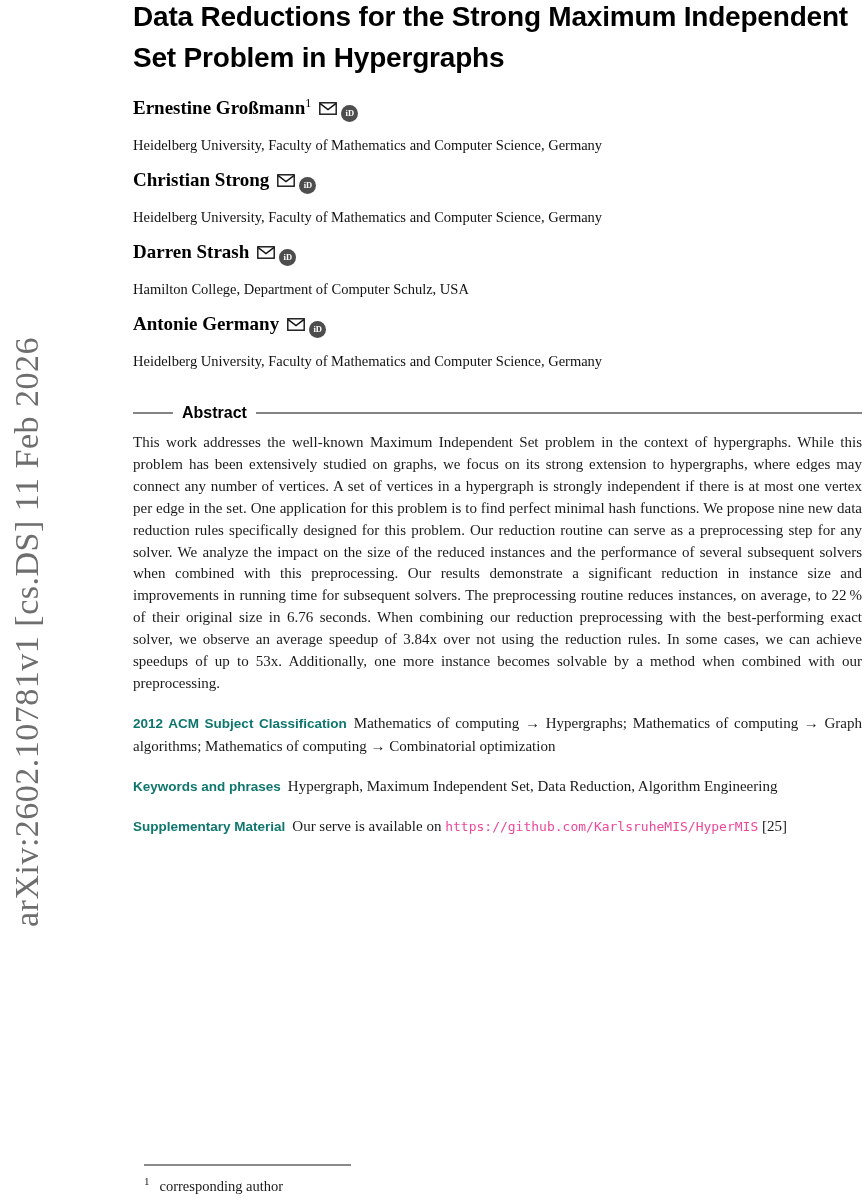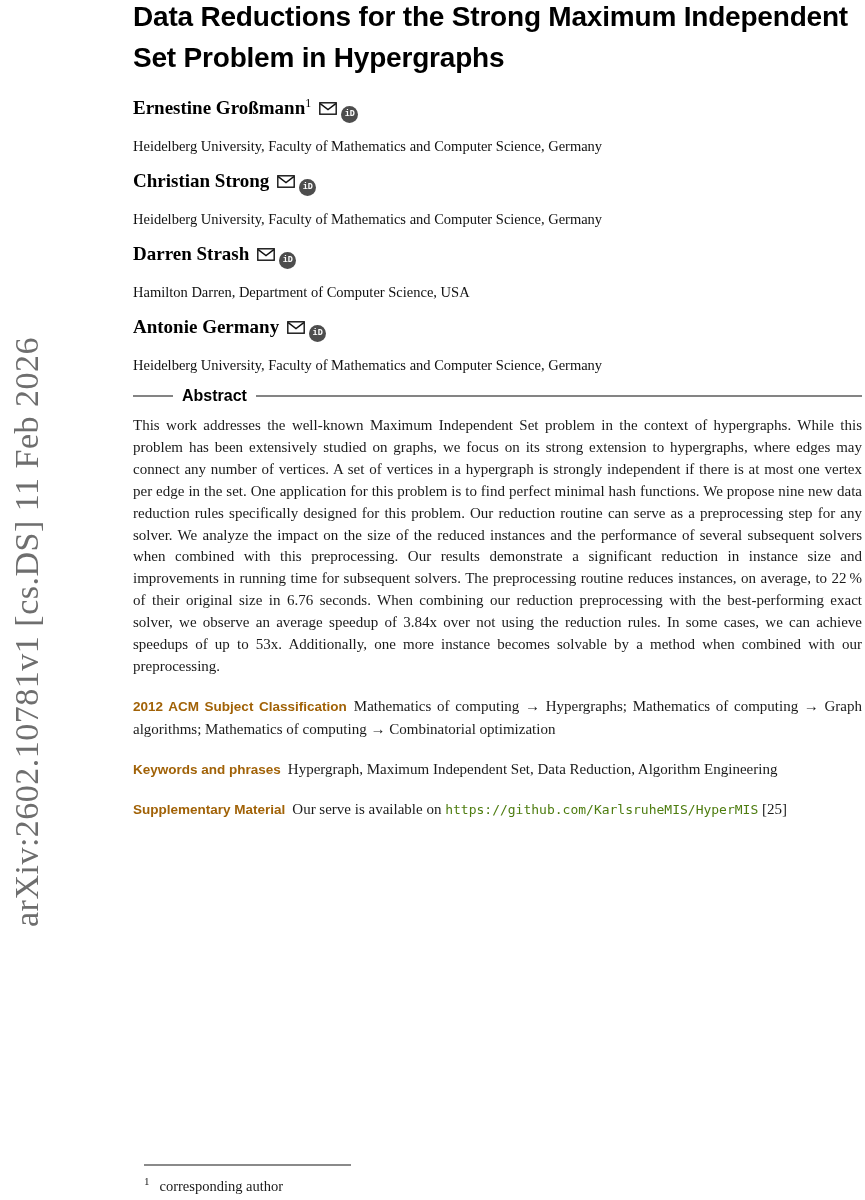--- a/index.html
+++ b/index.html
@@ -62,37 +62,37 @@
   }
   .orcid-icon {
     display: inline-flex;
     align-items: center;
     justify-content: center;
     width: 17px;
     height: 17px;
     border-radius: 50%;
     background: #4d4d4d;
     color: #ffffff;
-    font-family: Liberation Mono, monospace;
+    font-family: Liberation Serif, serif;
     font-weight: 700;
     font-size: 8.5px;
     margin-left: 4px;
     vertical-align: -2px;
   }
   .affiliation {
     font-size: 14.5px;
     line-height: 19px;
     margin-top: 14px;
     color: #111111;
   }
 
   .abstract-heading {
     display: flex;
     align-items: center;
-    margin-top: 12px;
+    margin-top: 33px;
     margin-bottom: 10px;
   }
   .rule {
     height: 2px;
     background: #848484;
   }
   .rule-short { width: 40px; margin-right: 9px; }
   .rule-long  { flex: 1; margin-left: 9px; }
   .abstract-label {
     font-family: "Liberation Sans", "DejaVu Sans", sans-serif;
@@ -112,27 +112,27 @@
     margin-top: 17px;
     font-size: 15px;
     line-height: 22.5px;
     text-align: justify;
     color: #1a1a1a;
   }
   .meta-label {
     font-family: "Liberation Sans", "DejaVu Sans", sans-serif;
     font-weight: 700;
     font-size: 13.5px;
-    color: #a16207;
+    color: #0f766e;
     margin-right: 7px;
   }
   .mono-url {
     font-family: "DejaVu Sans Mono", "Liberation Mono", monospace;
     font-size: 13px;
-    color: #4d7c0f;
+    color: #ec4899;
   }
 
   .footnote {
     position: absolute;
     left: 144px;
     top: 1164px;
     width: 729px;
   }
   .footnote-rule {
     width: 207px;
@@ -178,21 +178,21 @@
     <div class="affiliation">Heidelberg University, Faculty of Mathematics and Computer Science, Germany</div>
   </div>
 
   <div class="author-block">
     <div class="author-name-row">
       <span>Darren Strash</span><sup></sup><span class="mail-icon"><svg width="18" height="13" viewBox="0 0 18 13">
             <rect x="0.8" y="0.8" width="16.4" height="11.4" fill="none" stroke="#111" stroke-width="1.4"></rect>
             <path d="M1.2 1.6 L9 7.6 L16.8 1.6" fill="none" stroke="#111" stroke-width="1.4"></path>
           </svg></span><span class="orcid-icon">iD</span>
     </div>
-    <div class="affiliation">Hamilton Darren, Department of Computer Science, USA</div>
+    <div class="affiliation">Hamilton College, Department of Computer Schulz, USA</div>
   </div>
 
   <div class="author-block">
     <div class="author-name-row">
       <span>Antonie Germany</span><sup></sup><span class="mail-icon"><svg width="18" height="13" viewBox="0 0 18 13">
             <rect x="0.8" y="0.8" width="16.4" height="11.4" fill="none" stroke="#111" stroke-width="1.4"></rect>
             <path d="M1.2 1.6 L9 7.6 L16.8 1.6" fill="none" stroke="#111" stroke-width="1.4"></path>
           </svg></span><span class="orcid-icon">iD</span>
     </div>
     <div class="affiliation">Heidelberg University, Faculty of Mathematics and Computer Science, Germany</div>

